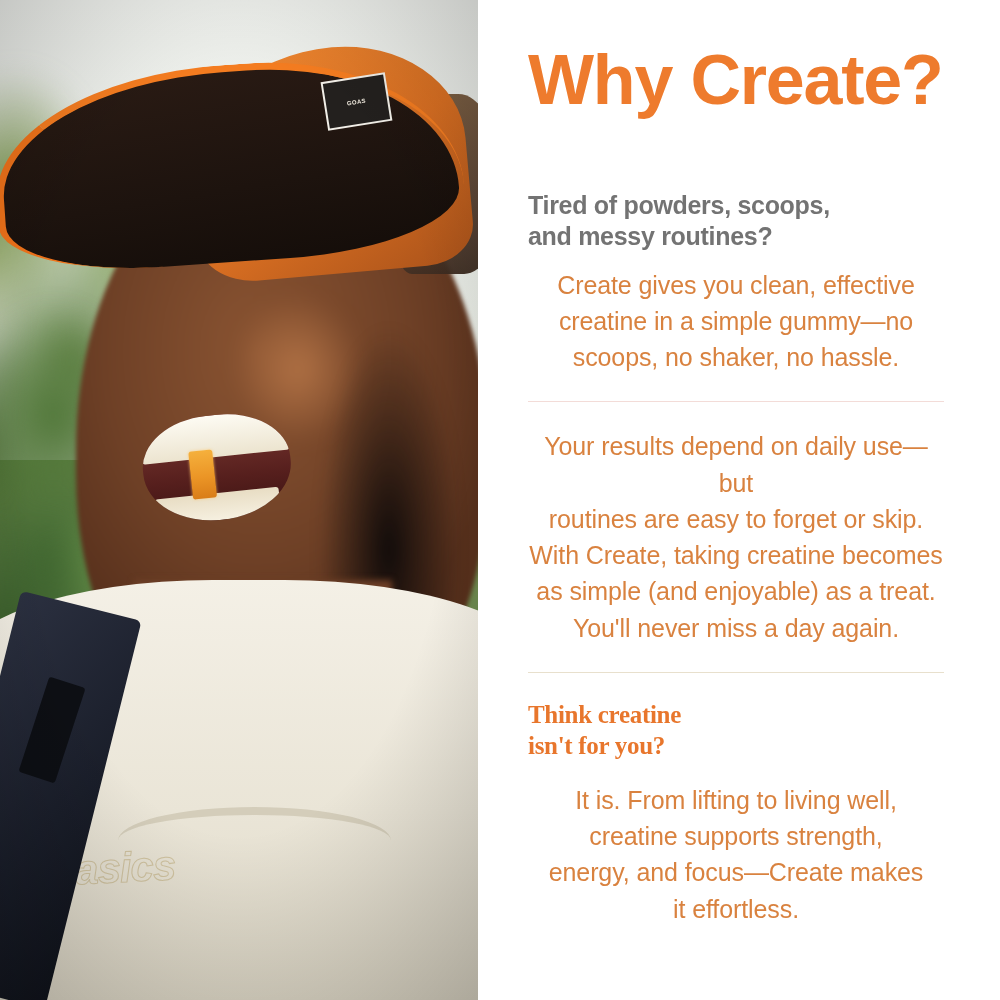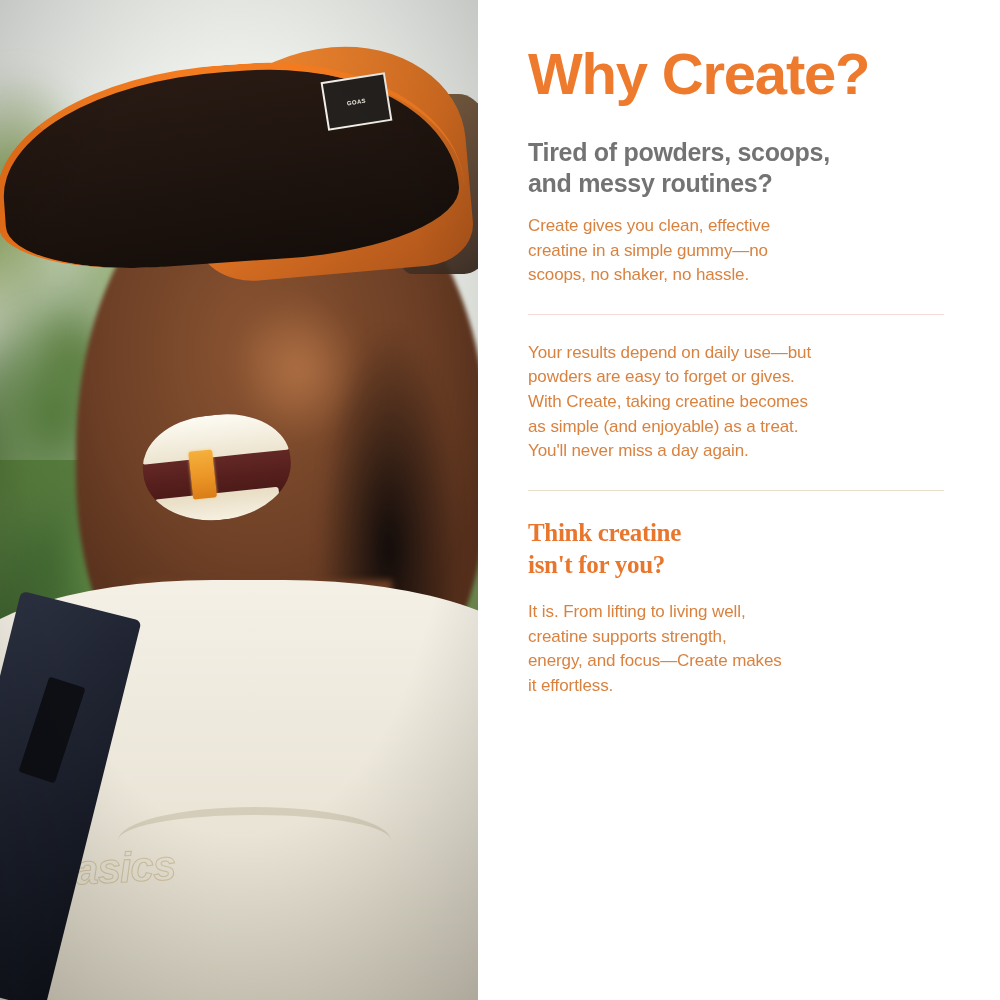--- a/index.html
+++ b/index.html
@@ -201,41 +201,42 @@
   }
 
   
   .content{
     flex:1 1 auto;
     position:relative;
     padding:0 56px 0 50px;
     background:#ffffff;
   }
   .title{
-    font-size:58px;
+    font-size:70px;
     font-weight:bold;
     letter-spacing:-1.2px;
     line-height:1.05;
     margin-top:44px;
-    margin-bottom:32px;
+    margin-bottom:72px;
     white-space:nowrap;
   }
   .section{ }
   .sec-head{
     font-size:25px;
     font-weight:bold;
     line-height:1.26;
     letter-spacing:-.3px;
     white-space:pre-line;
   }
   .sec-body{
-    font-size:17px;
+    font-size:25px;
     line-height:1.45;
     letter-spacing:-.1px;
     white-space:pre-line;
+    text-align:center;
   }
   .divider{
     height:1px;
     width:416px;
     margin:26px 0 26px 0;
   }
   #sec0 .sec-body{ margin-top:14px; }
   #sec1 .sec-body{ margin-top:5px; }
   #sec2 .sec-body{ margin-top:20px; }
   #sec2 .sec-head{ margin-top:12px; }
@@ -301,21 +302,21 @@
 and messy routines?</div>
       <div class="sec-body" style="color: rgb(217, 130, 63);">Create gives you clean, effective
 creatine in a simple gummy—no
 scoops, no shaker, no hassle.</div>
     </div>
 
     <div class="divider" id="div0" style="background: rgb(243, 220, 216);"></div>
 
     <div class="section" id="sec1">
       <div class="sec-body" style="color: rgb(217, 130, 63);">Your results depend on daily use—but
-powders are easy to forget or gives.
+routines are easy to forget or skip.
 With Create, taking creatine becomes
 as simple (and enjoyable) as a treat.
 You'll never miss a day again.</div>
     </div>
 
     <div class="divider" id="div1" style="background: rgb(232, 224, 205);"></div>
 
     <div class="section" id="sec2">
       <div class="sec-head" style="color: rgb(232, 118, 44); font-family: Liberation Serif, serif;">Think creatine
 isn't for you?</div>

